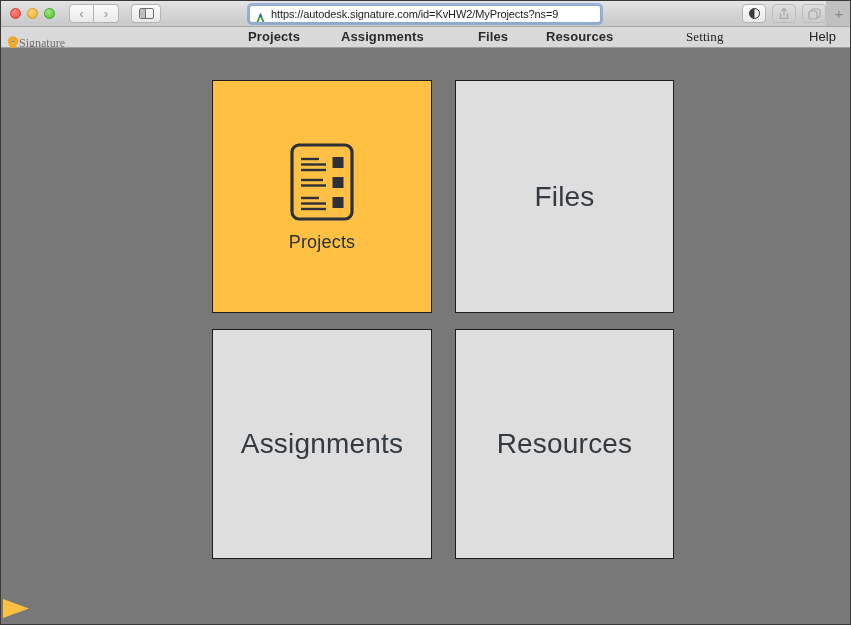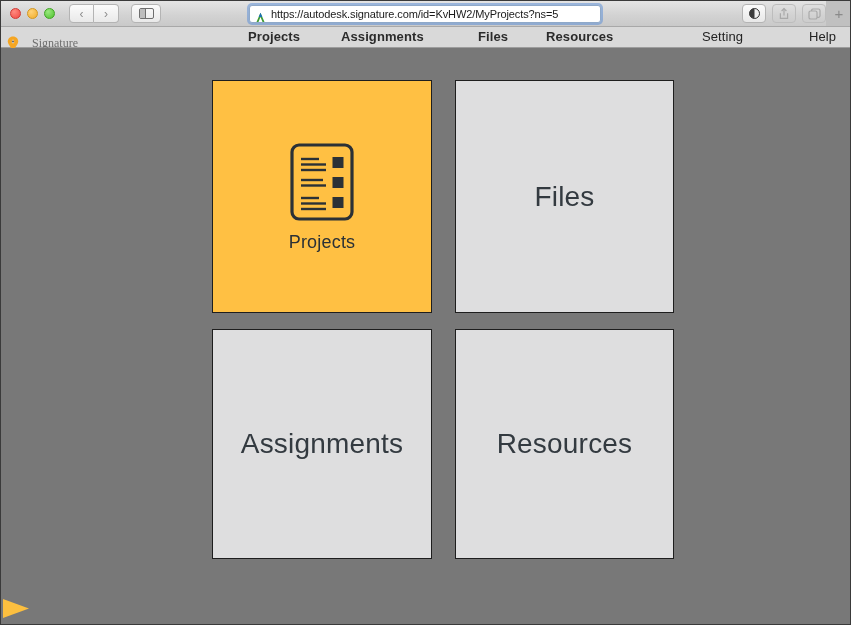--- a/index.html
+++ b/index.html
@@ -166,21 +166,21 @@
     height: 21px;
     box-sizing: border-box;
     background: #d9d9d9;
     border-bottom: 1px solid #9d9d9d;
   }
   #brand {
     position: absolute;
     left: 6px; top: 9px;
     display: flex;
     align-items: center;
-    gap: 13px;
+    gap: 0;
   }
   #brand-text {
     font-family: "Liberation Serif", serif;
     font-size: 12px;
     color: #6e6e6e;
   }
   .nib {
     width: 12px; height: 15px;
     position: relative;
   }
@@ -280,21 +280,21 @@
     </div>
 
     <div id="urlbar-wrap">
       <div id="urlbar">
         <span class="site-mark">
           <svg width="11" height="11" viewBox="0 0 11 11">
             <path d="M5.5 0.8 L9.6 10.2 L7.6 10.2 L5.5 5.0 L3.4 10.2 L1.4 10.2 Z" fill="#3f9b35"></path>
             <path d="M5.5 0.8 L7.3 5.0 L5.5 5.0 L3.7 5.0 Z" fill="#1b6fb5"></path>
           </svg>
         </span>
-        <span id="url-text">https://autodesk.signature.com/id=KvHW2/MyProjects?ns=5</span>
+        <span id="url-text">https://autodesk.signature.com/id=KvHW2/MyProjects?ns=9</span>
       </div>
     </div>
 
     <div id="toolbar-right">
       <div class="tb-icon">
         <svg width="13" height="13" viewBox="0 0 13 13">
           <circle cx="6.5" cy="6.5" r="5" fill="#3c3c3c"></circle>
           <path d="M6.5 1.5 a5 5 0 0 1 0 10 z" fill="#f0f0f0"></path>
           <circle cx="6.5" cy="6.5" r="5" fill="none" stroke="#3c3c3c" stroke-width="1"></circle>
         </svg>
@@ -329,21 +329,21 @@
           <circle cx="6" cy="5.6" r="1.1" fill="#6e6e6e"></circle>
         </svg>
       </span>
       <span id="brand-text">Signature</span>
     </div>
 
     <a class="nav-link" style="left:247px;">Projects</a>
     <a class="nav-link" style="left:340px;">Assignments</a>
     <a class="nav-link" style="left:477px;">Files</a>
     <a class="nav-link" style="left:545px;">Resources</a>
-    <a class="nav-link plain" style="left:701px;">Setting</a>
+    <a class="nav-link plain" style="left:685px;font-family:Liberation Serif, serif;">Setting</a>
     <a class="nav-link plain" style="left:808px;text-align:right;">Help</a>
   </div>
 
   <div id="page">
 
     <div class="tile active" style="left:211px; top:32px; width:220px; height:233px;">
       <span class="proj-icon">
         <svg width="64" height="78" viewBox="0 0 64 78">
           <rect x="2" y="2" width="60" height="74" rx="7" ry="7" fill="none" stroke="#2b3136" stroke-width="3.2"></rect>
           <g stroke="#2b3136" stroke-width="2.4" stroke-linecap="butt">

